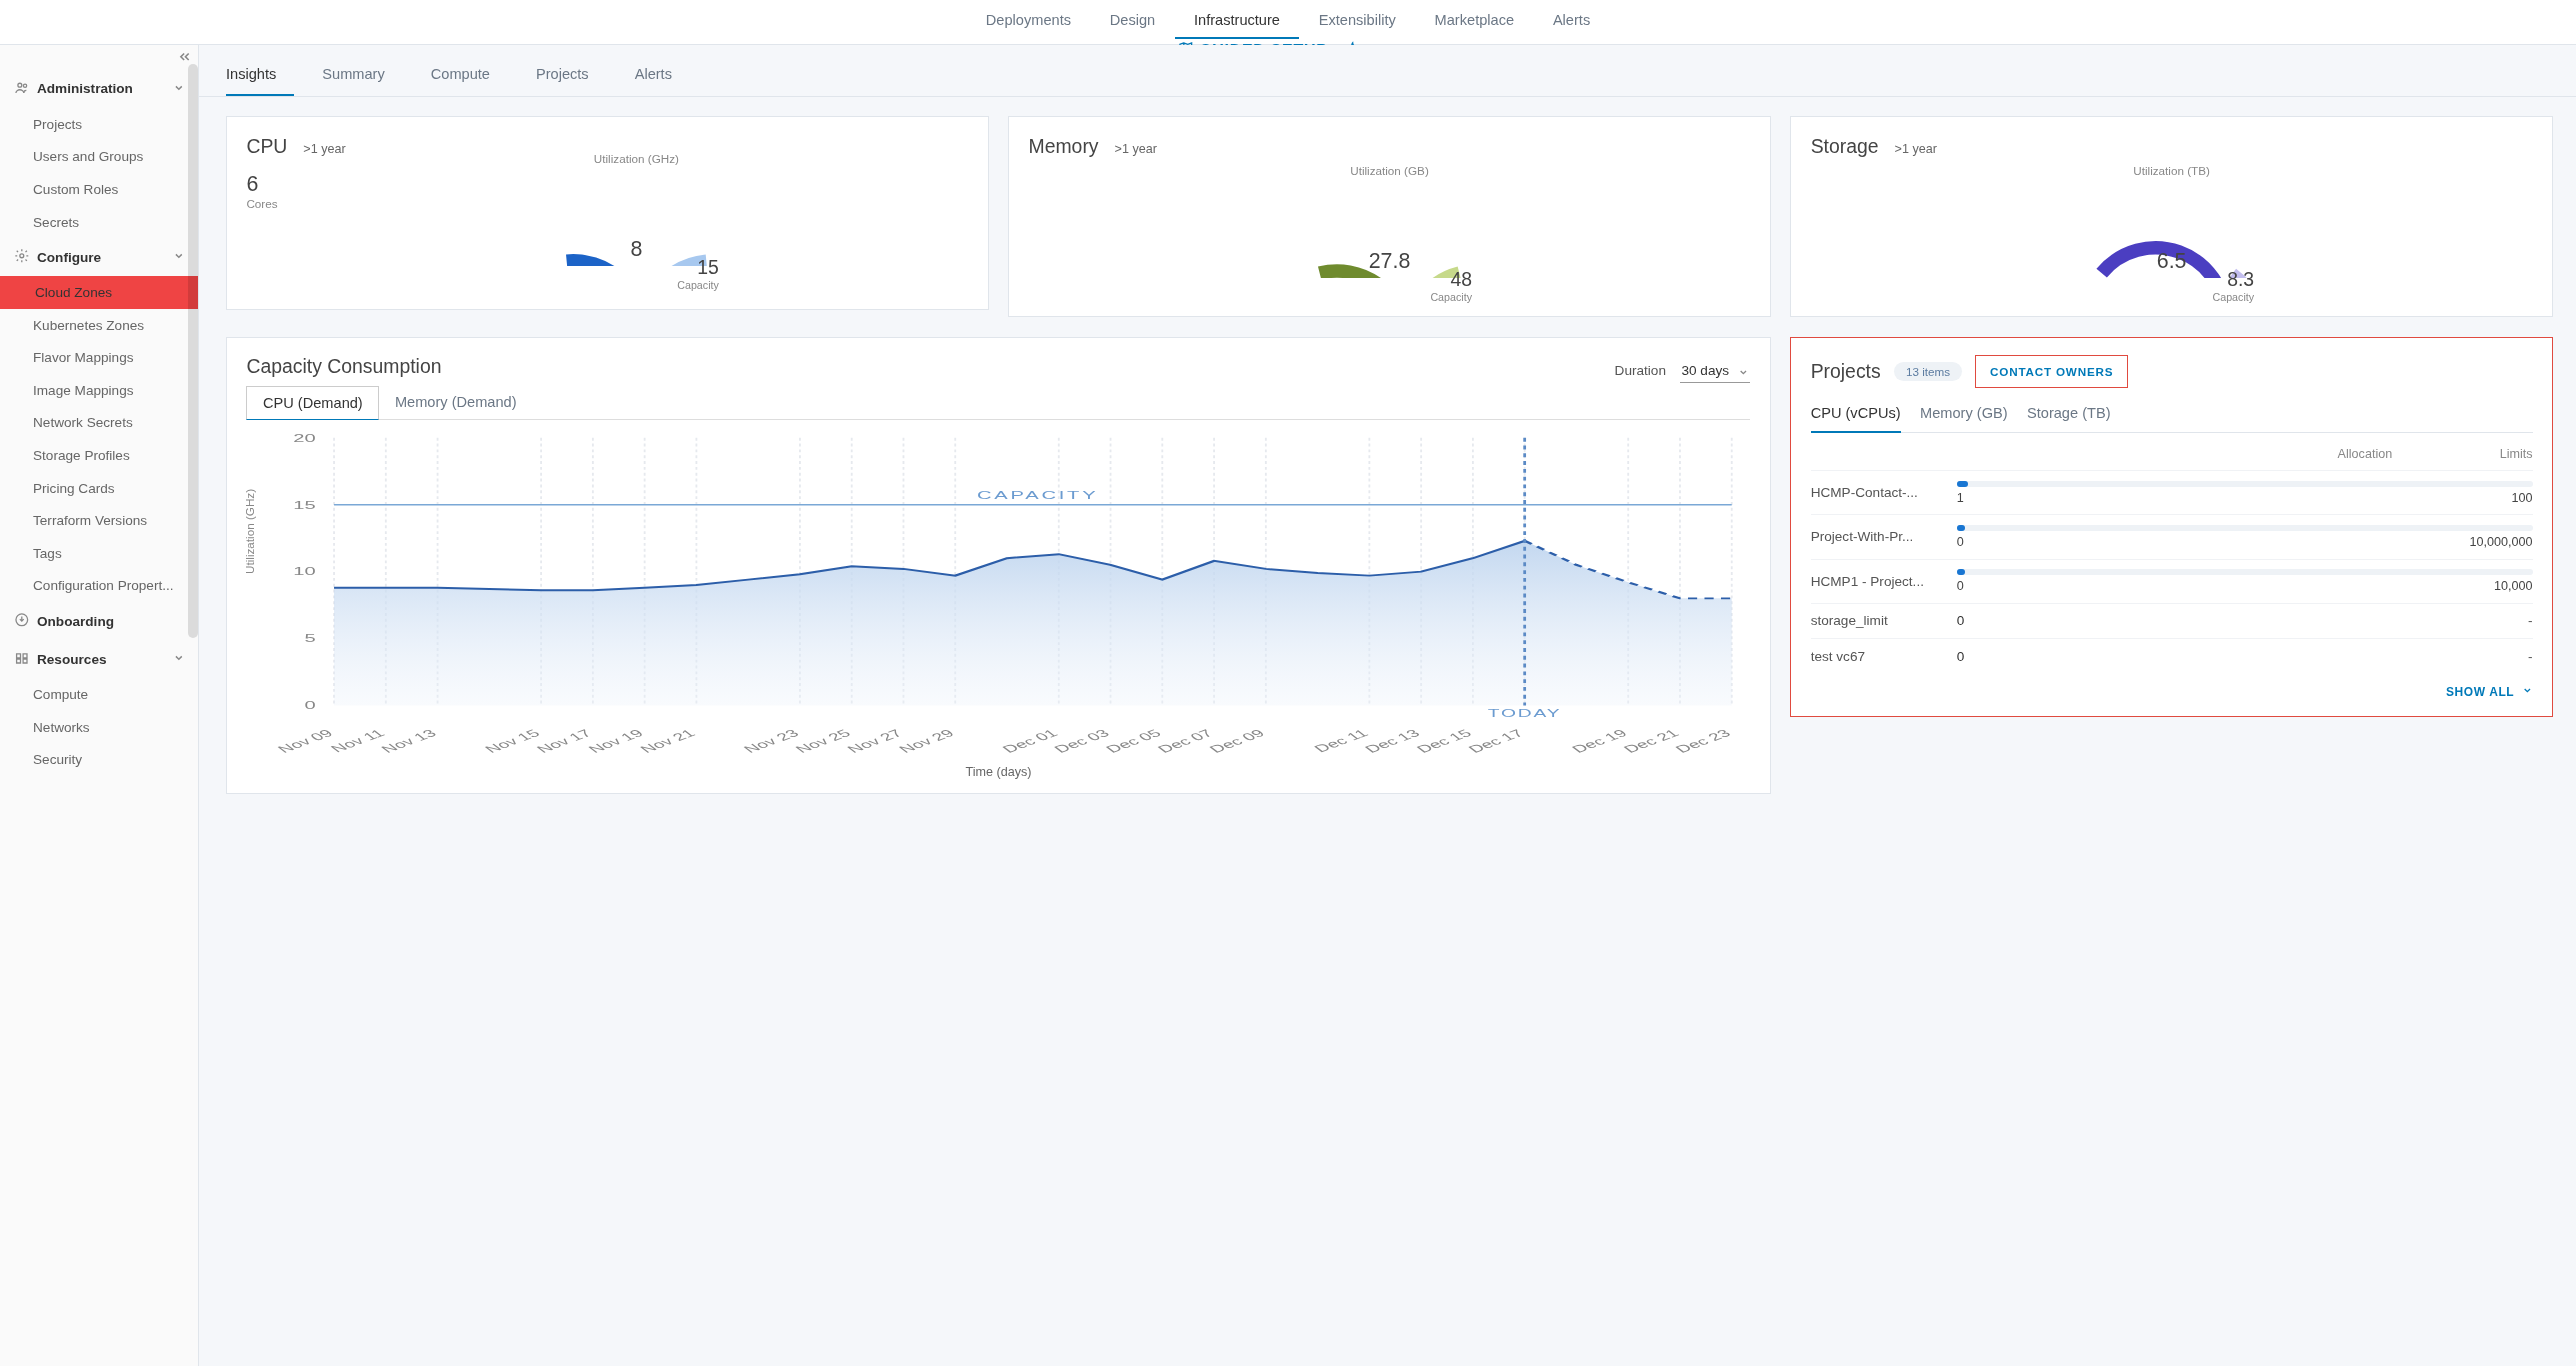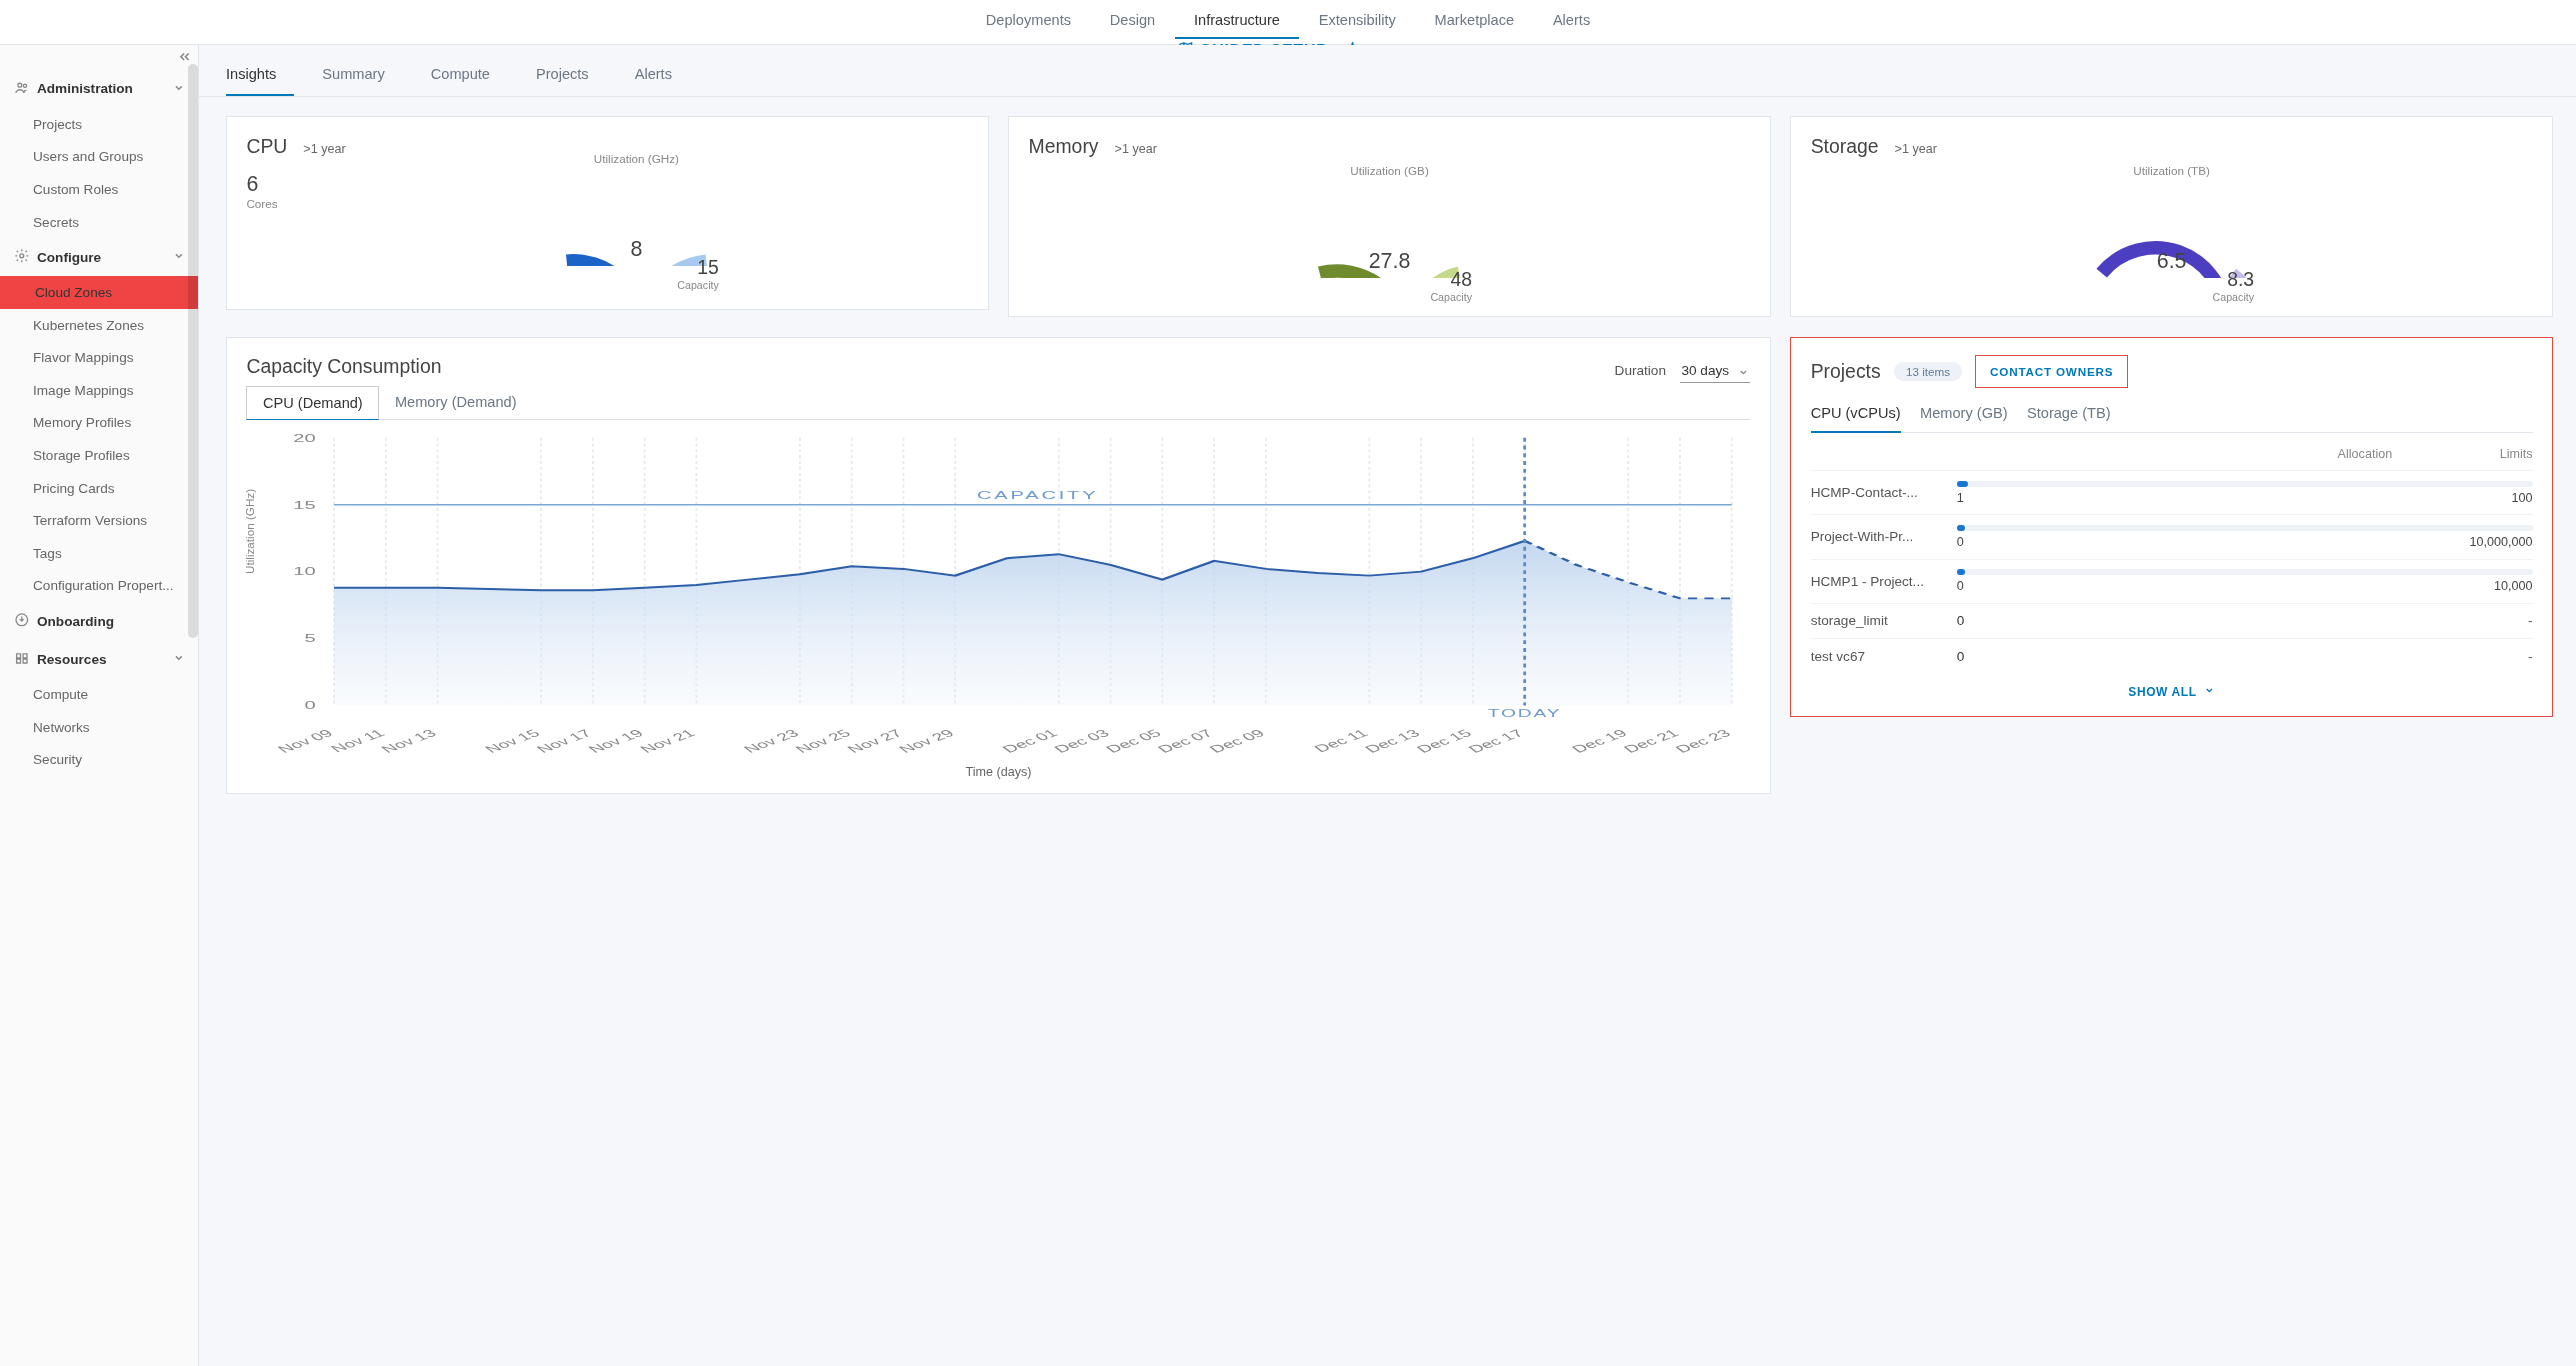--- a/index.html
+++ b/index.html
@@ -313,21 +313,21 @@
   .proj-no-bar {
     display: grid;
     grid-template-columns: 146px 58px 1fr;
     align-items: center;
     padding: 9.7px 0;
     border-top: 1px solid #f0f2f5;
     font-size: 13.6px;
   }
   .proj-no-bar .lim { text-align: right; color: #555; }
   .show-all {
-    text-align: center; color: #0079b8; font-weight: 600; font-size: 12px;
+    text-align: right; color: #0079b8; font-weight: 600; font-size: 12px;
     letter-spacing: 0.6px; padding: 11.7px 0 3.9px 0; cursor: pointer;
   }
 </style>
 </head>
 <body>
 
 <div class="top-nav">
   <div class="top-nav-left">
     <div class="top-nav-item">Deployments</div>
     <div class="top-nav-item">Design</div>
@@ -402,21 +402,21 @@
       <span class="chev">
         <svg width="11.7" height="11.7" viewBox="0 0 24 24" fill="none" stroke="#888" stroke-width="3">
             <path d="M6 9l6 6 6-6"></path>
           </svg>
       </span>
     </div>
     <div class="side-item selected">Cloud Zones</div>
     <div class="side-item">Kubernetes Zones</div>
     <div class="side-item">Flavor Mappings</div>
     <div class="side-item">Image Mappings</div>
-    <div class="side-item">Memory Profiles</div>
+    <div class="side-item">Network Secrets</div>
     <div class="side-item">Storage Profiles</div>
     <div class="side-item">Pricing Cards</div>
     <div class="side-item">Terraform Versions</div>
     <div class="side-item">Tags</div>
     <div class="side-item">Configuration Propert...</div>
 
     <div class="side-group-header">
       <div class="side-group-title">
         <span class="side-icon">
           <svg width="15.6" height="15.6" viewBox="0 0 24 24" fill="none" stroke="#888" stroke-width="2">

